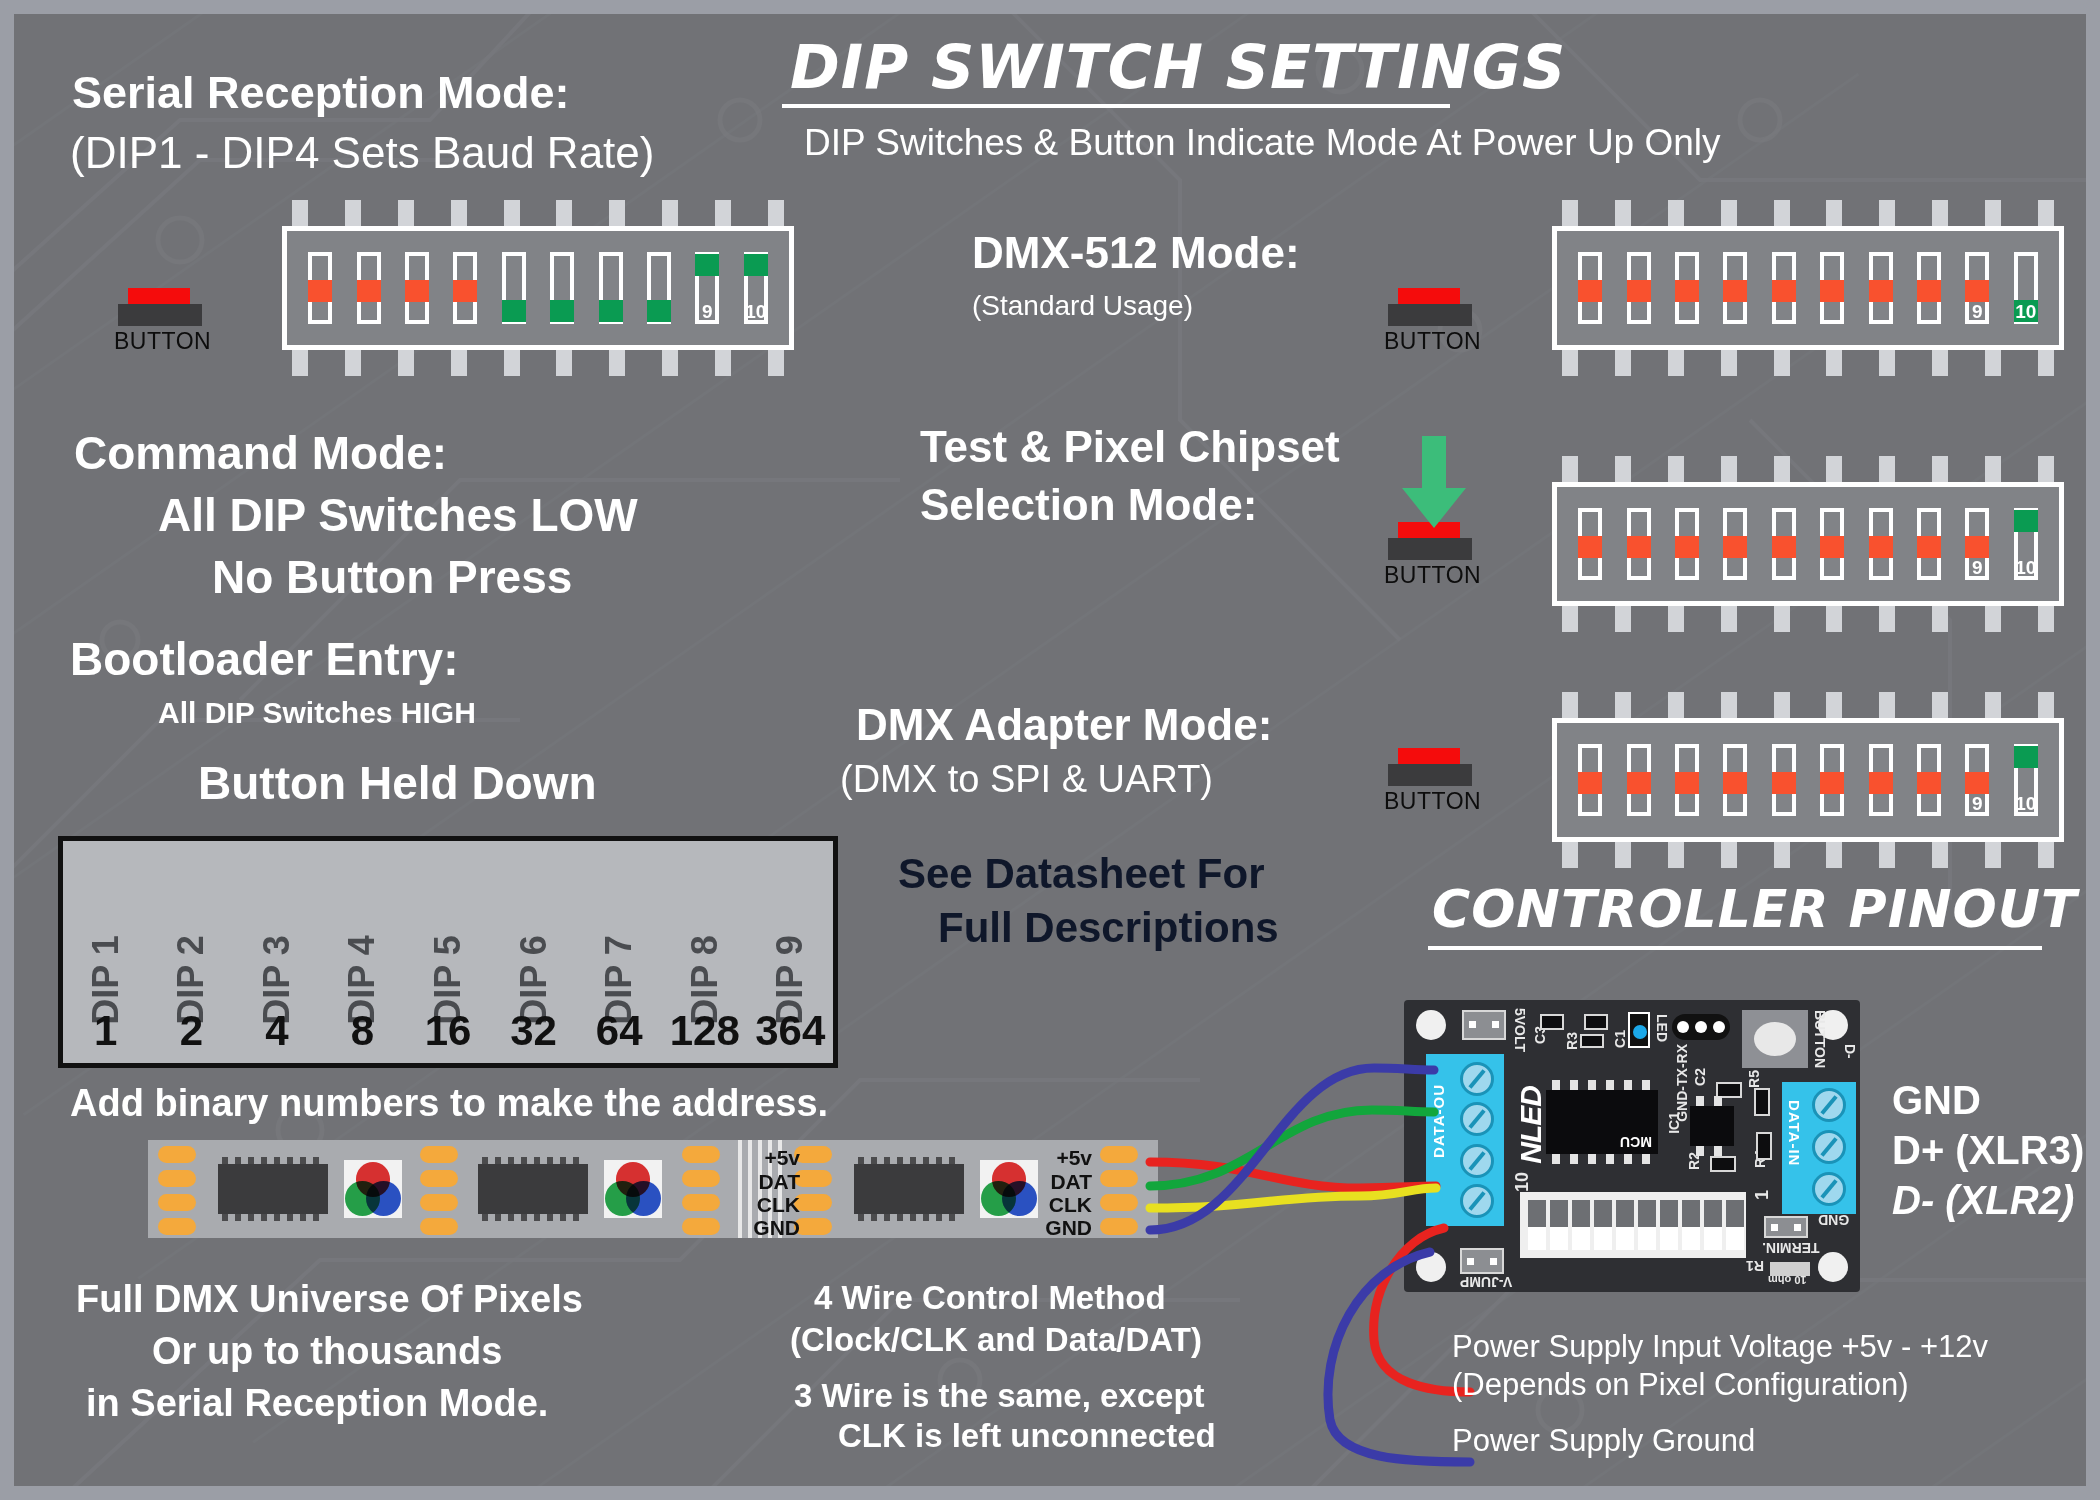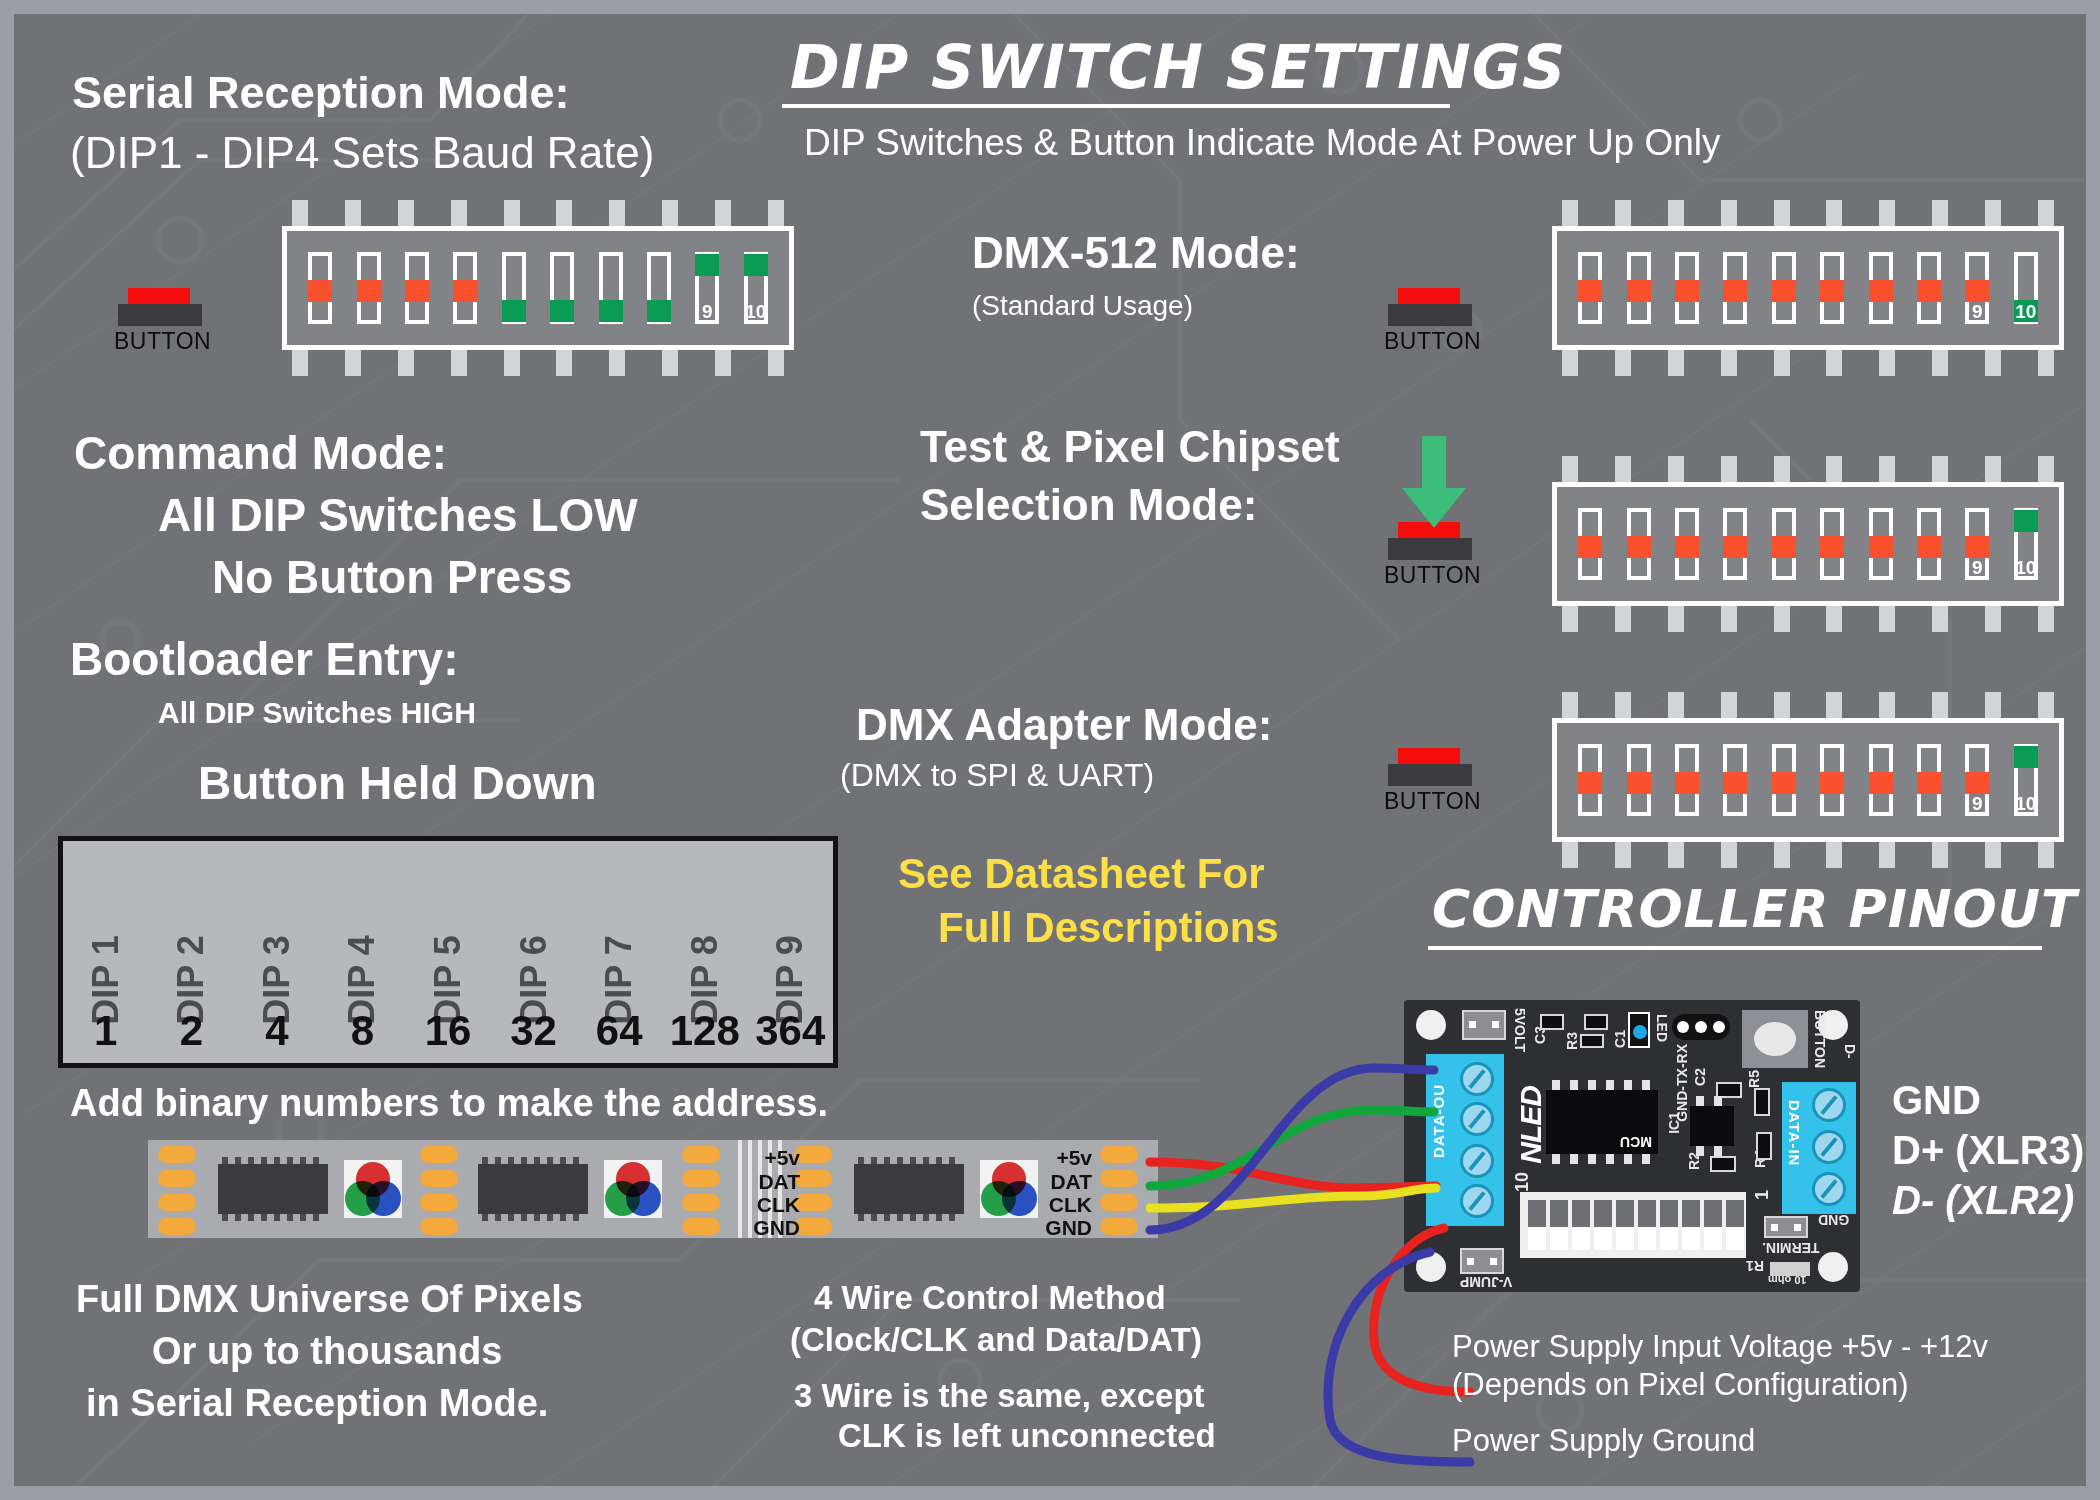--- a/index.html
+++ b/index.html
@@ -10,21 +10,21 @@
          background:#717276;overflow:hidden;}
 
   
   #frame{position:absolute;inset:0;border:14px solid #9b9ea6;box-sizing:border-box;pointer-events:none;z-index:60;}
 
   
   #pcb{position:absolute;inset:0;opacity:.5;}
 
   .txt{position:absolute;color:#fff;white-space:pre;line-height:1.12;}
   .b{font-weight:bold;}
-  .blue{color:#fde047;}
+  .blue{color:#0f172a;}
 
   
   .display{
     font-family:"DejaVu Sans",sans-serif;
     font-weight:bold;font-style:italic;
     letter-spacing:1px;color:#fff;
     text-transform:uppercase;
   }
   .underline{position:absolute;height:4px;background:#fff;}
 
@@ -169,21 +169,21 @@
   <div class="txt b" style="left:158px;top:696px;font-size:30px;">All DIP Switches HIGH</div>
   <div class="txt b" style="left:198px;top:758px;font-size:46px;">Button Held Down</div>
 
   <div class="txt b" style="left:972px;top:228px;font-size:44px;">DMX-512 Mode:</div>
   <div class="txt" style="left:972px;top:290px;font-size:28px;">(Standard Usage)</div>
 
   <div class="txt b" style="left:920px;top:422px;font-size:44px;">Test &amp; Pixel Chipset</div>
   <div class="txt b" style="left:920px;top:480px;font-size:44px;">Selection Mode:</div>
 
   <div class="txt b" style="left:856px;top:700px;font-size:44px;">DMX Adapter Mode:</div>
-  <div class="txt" style="left:840px;top:758px;font-size:32px;">(DMX to SPI &amp; UART)</div>
+  <div class="txt" style="left:840px;top:758px;font-size:38px;">(DMX to SPI &amp; UART)</div>
 
   <div class="txt b blue" style="left:898px;top:850px;font-size:42px;">See Datasheet For</div>
   <div class="txt b blue" style="left:938px;top:904px;font-size:42px;">Full Descriptions</div>
 
   <div class="dip" id="dip-serial" style="left:282px;top:200px;width:512px;height:176px;">
     <div class="pins top">
         <div class="pin"></div>
         <div class="pin"></div>
         <div class="pin"></div>
         <div class="pin"></div>

